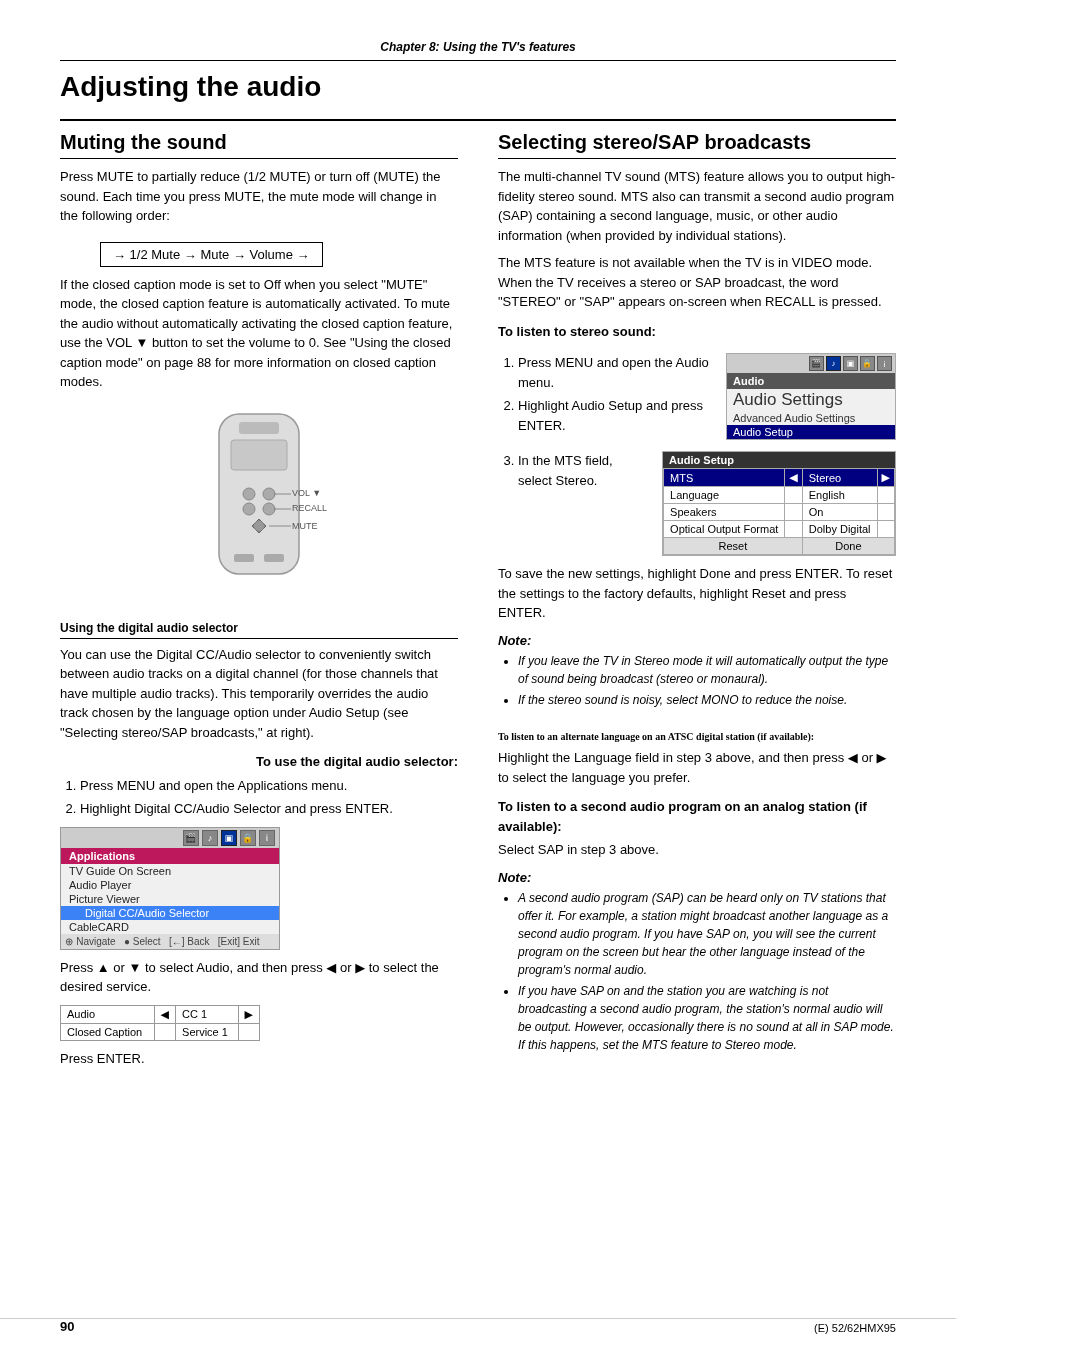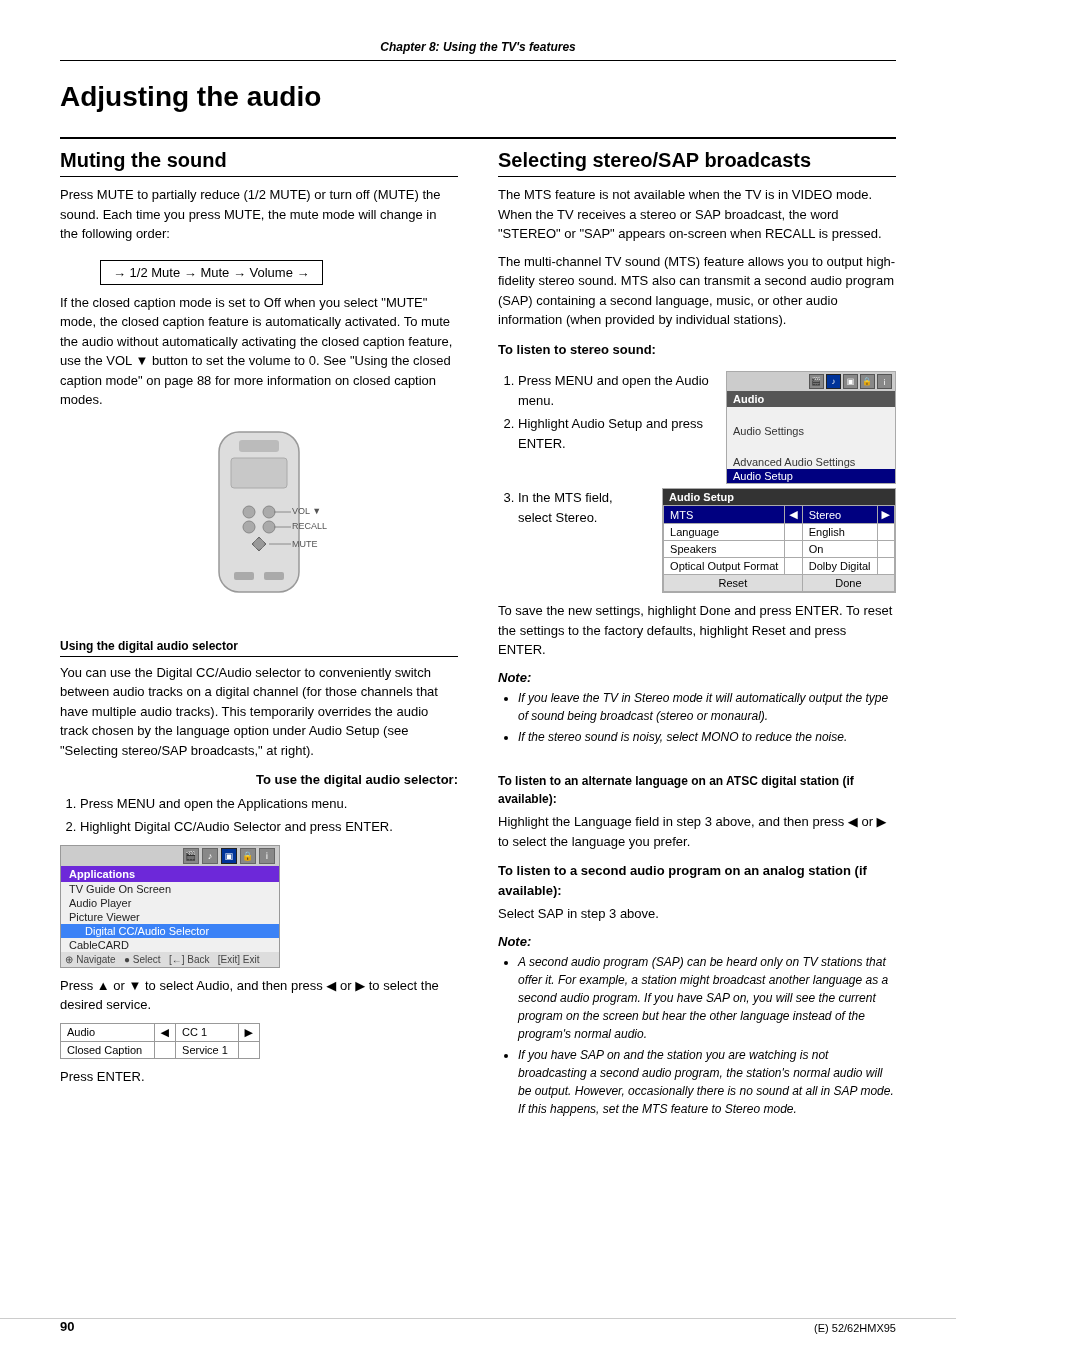--- a/index.html
+++ b/index.html
@@ -24,22 +24,22 @@
       font-weight: bold;
       margin-bottom: 10px;
       border-bottom: 1px solid #000;
       padding-bottom: 6px;
     }
     .page-title {
       font-size: 28px;
       font-weight: bold;
       margin-bottom: 6px;
       border-bottom: 2px solid #000;
-      padding-bottom: 24px;
-      margin-top: 20px;
+      padding-bottom: 16px;
+      margin-top: 10px;
     }
     .two-col {
       display: flex;
       gap: 40px;
       margin-top: 10px;
     }
     .col-left {
       flex: 1;
       max-width: 460px;
     }
@@ -115,21 +115,21 @@
       font-size: 12px;
       line-height: 1.5;
     }
     .applications-menu {
       border: 1px solid #999;
       background: #f0f0f0;
       margin: 8px 0;
       width: 220px;
     }
     .applications-menu .app-title {
-      background: #6d28d9;
+      background: #be185d;
       color: #fff;
       font-size: 11px;
       font-weight: bold;
       padding: 2px 8px;
     }
     .applications-menu .app-item {
       font-size: 11px;
       padding: 1px 8px;
       color: #222;
     }
@@ -291,22 +291,22 @@
         </tr>
       </tbody>
         </table>
 
       <p>Press ENTER.</p>
     </div>
 
     <div class="col-right">
 
       <h2 class="section-title">Selecting stereo/SAP broadcasts</h2>
+      <p>The multi-channel TV sound (MTS) feature allows you to output high-fidelity stereo sound. MTS also can transmit a second audio program (SAP) containing a second language, music, or other audio information (when provided by individual stations).</p>
       <p>The MTS feature is not available when the TV is in VIDEO mode. When the TV receives a stereo or SAP broadcast, the word "STEREO" or "SAP" appears on-screen when RECALL is pressed.</p>
-      <p>The multi-channel TV sound (MTS) feature allows you to output high-fidelity stereo sound. MTS also can transmit a second audio program (SAP) containing a second language, music, or other audio information (when provided by individual stations).</p>
 
       <p class="to-header">To listen to stereo sound:</p>
 
       <div style="display:flex; gap:14px; align-items:flex-start;">
         <ol style="flex:1;">
           <li>
             <span>Press MENU and open the Audio menu.</span>
           </li>
           <li>
             <span>Highlight Audio Setup and press ENTER.</span>
@@ -315,21 +315,21 @@
 
         <div style="min-width:170px; border:1px solid #aaa; background:#f0f0f0;">
           <div style="display:flex; justify-content:flex-end; gap:2px; background:#ccc; padding:2px 3px;">
             <div style="width:15px;height:15px;background:#888;border:1px solid #555;font-size:8px;color:#fff;display:flex;align-items:center;justify-content:center;">🎬</div>
             <div style="width:15px;height:15px;background:#003399;border:1px solid #222;font-size:8px;color:#fff;display:flex;align-items:center;justify-content:center;">♪</div>
             <div style="width:15px;height:15px;background:#888;border:1px solid #555;font-size:8px;color:#fff;display:flex;align-items:center;justify-content:center;">▣</div>
             <div style="width:15px;height:15px;background:#888;border:1px solid #555;font-size:8px;color:#fff;display:flex;align-items:center;justify-content:center;">🔒</div>
             <div style="width:15px;height:15px;background:#888;border:1px solid #555;font-size:8px;color:#fff;display:flex;align-items:center;justify-content:center;">ℹ</div>
           </div>
           <div style="background:#555;color:#fff;font-size:11px;font-weight:bold;padding:2px 6px;">Audio</div>
-          <div style="font-size:11px;padding:18px 6px;color:#333;">Audio Settings</div>
+          <div style="font-size:17px;padding:1px 6px;color:#333;">Audio Settings</div>
           <div style="font-size:11px;padding:1px 6px;color:#333;">Advanced Audio Settings</div>
           <div style="font-size:11px;padding:1px 6px;background:#000080;color:#fff;">Audio Setup</div>
         </div>
       </div>
 
       <div style="display:flex; gap:14px; align-items:flex-start; margin-top:4px;">
         <div style="flex:1;">
           <ol start="3">
             <li>In the MTS field, select Stereo.</li>
           </ol>
@@ -373,21 +373,21 @@
       </div>
 
       <p style="margin-top:8px;">To save the new settings, highlight Done and press ENTER. To reset the settings to the factory defaults, highlight Reset and press ENTER.</p>
 
       <p class="note-label">Note:</p>
       <ul>
         <li class="note-text">If you leave the TV in Stereo mode it will automatically output the type of sound being broadcast (stereo or monaural).</li>
         <li class="note-text">If the stereo sound is noisy, select MONO to reduce the noise.</li>
       </ul>
 
-      <p style="font-weight:bold; font-size:12px; margin-top:26px; margin-bottom:4px;">
+      <p style="font-weight:bold; font-size:10px; margin-top:20px; margin-bottom:4px;font-family:Liberation Serif, serif;">
         <span>To listen to an alternate language on an ATSC digital station (if available):</span>
       </p>
       <p>Highlight the Language field in step 3 above, and then press ◀ or ▶ to select the language you prefer.</p>
 
       <p style="font-weight:bold; font-size:13px; margin-top:10px; margin-bottom:4px;">
         <span>To listen to a second audio program on an analog station (if available):</span>
       </p>
       <p>Select SAP in step 3 above.</p>
 
       <p class="note-label">Note:</p>

